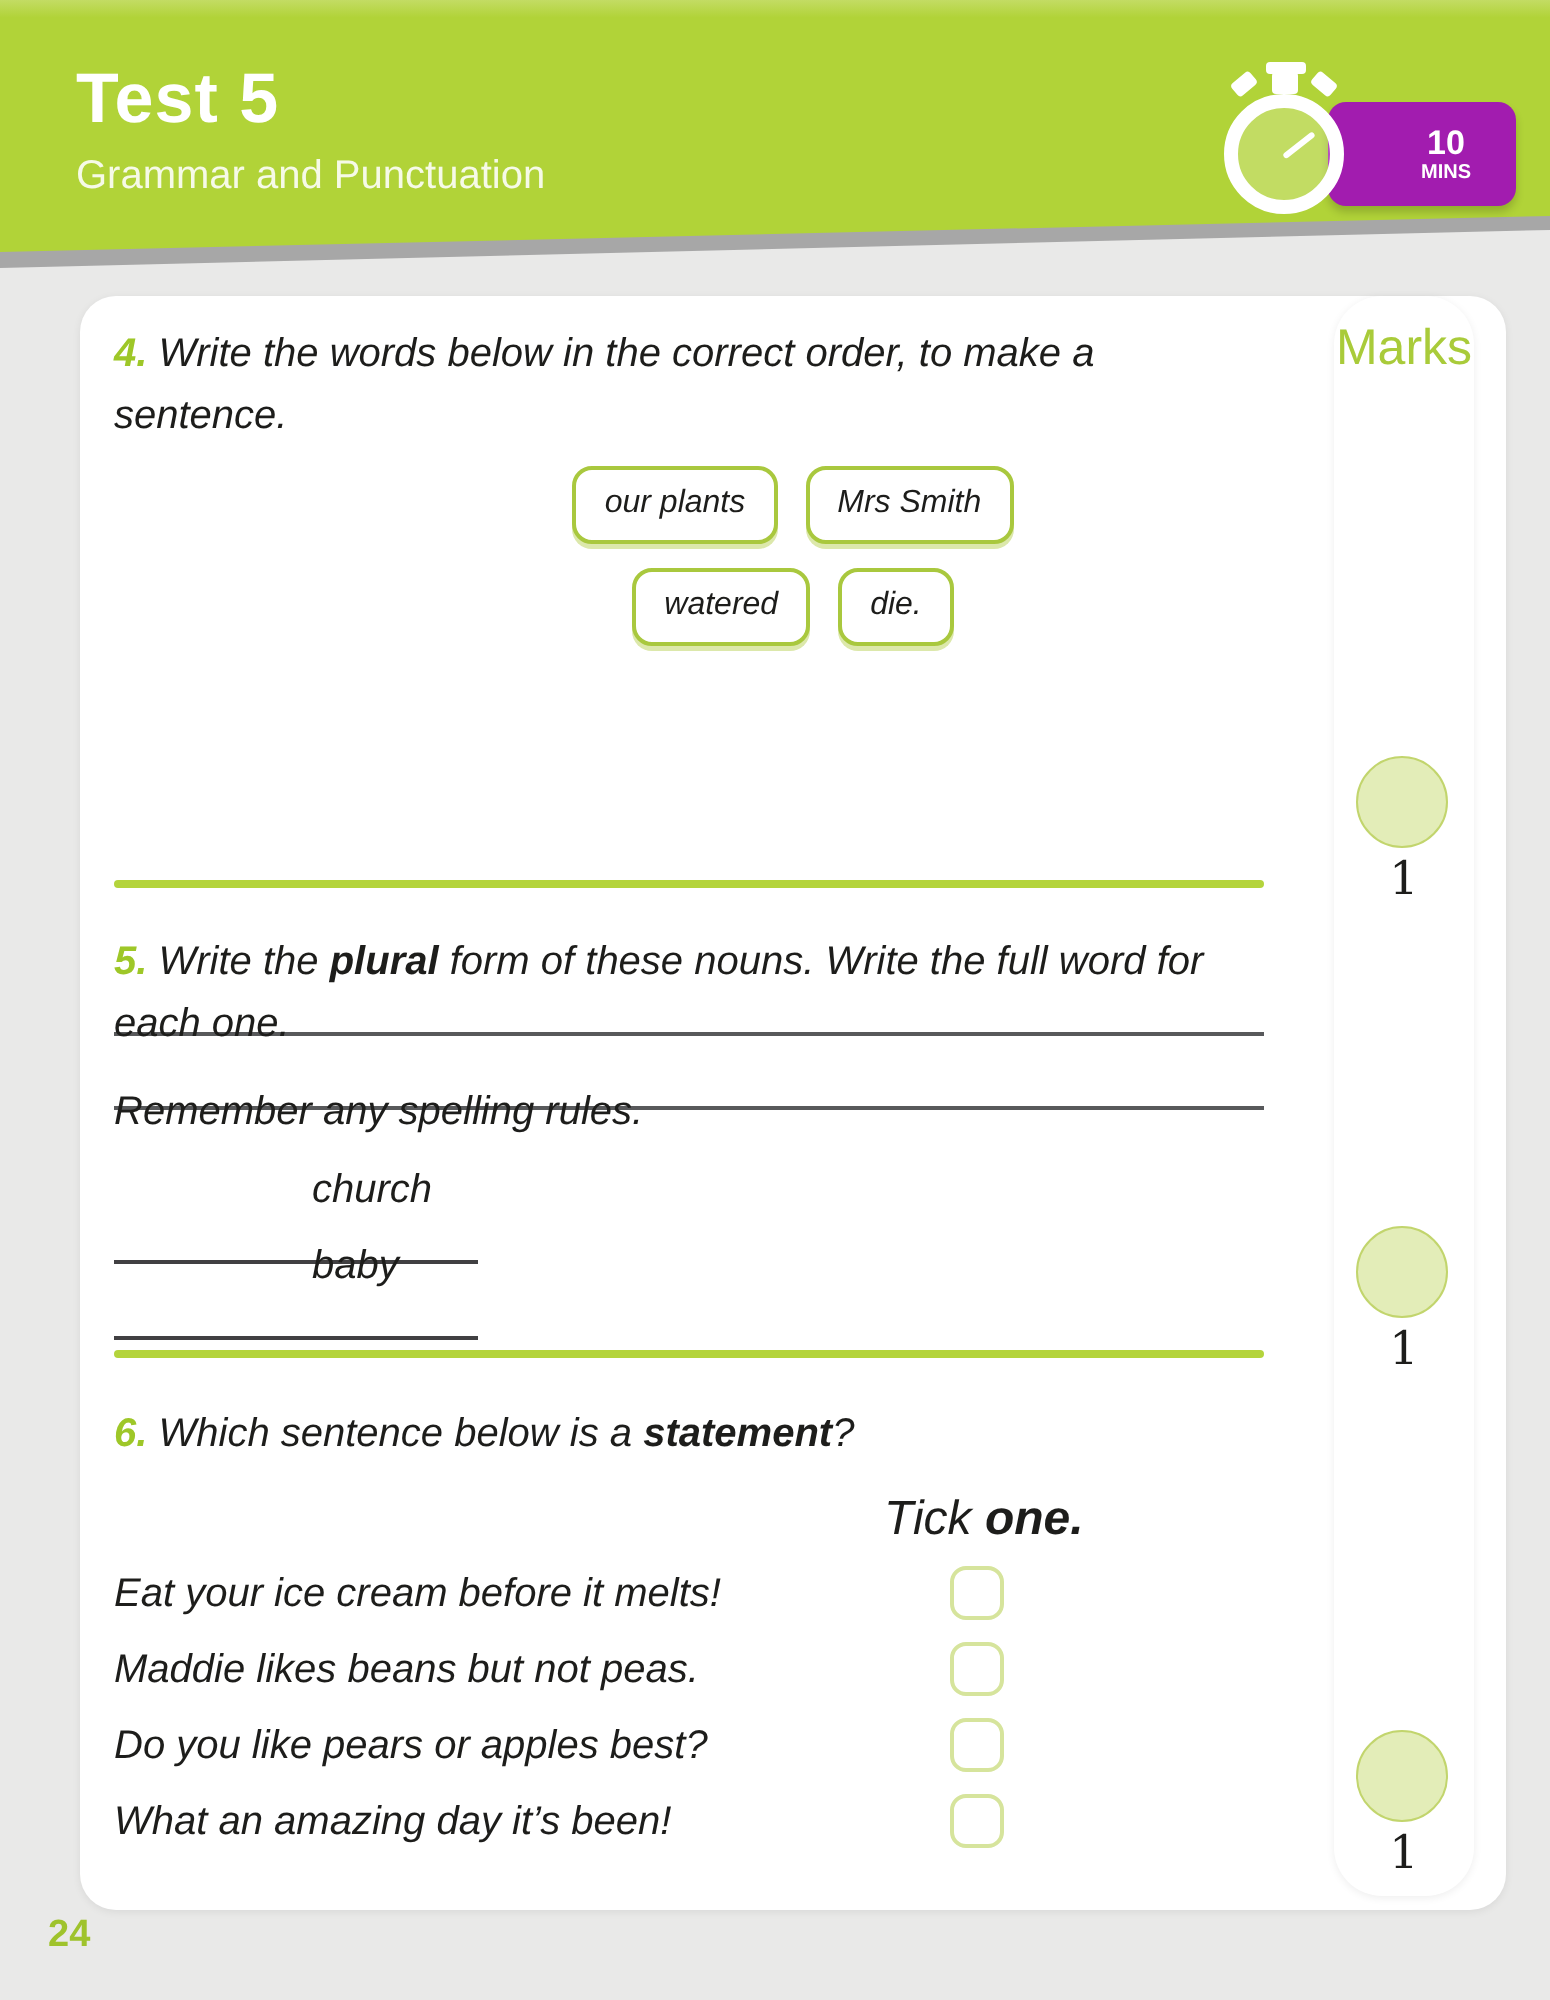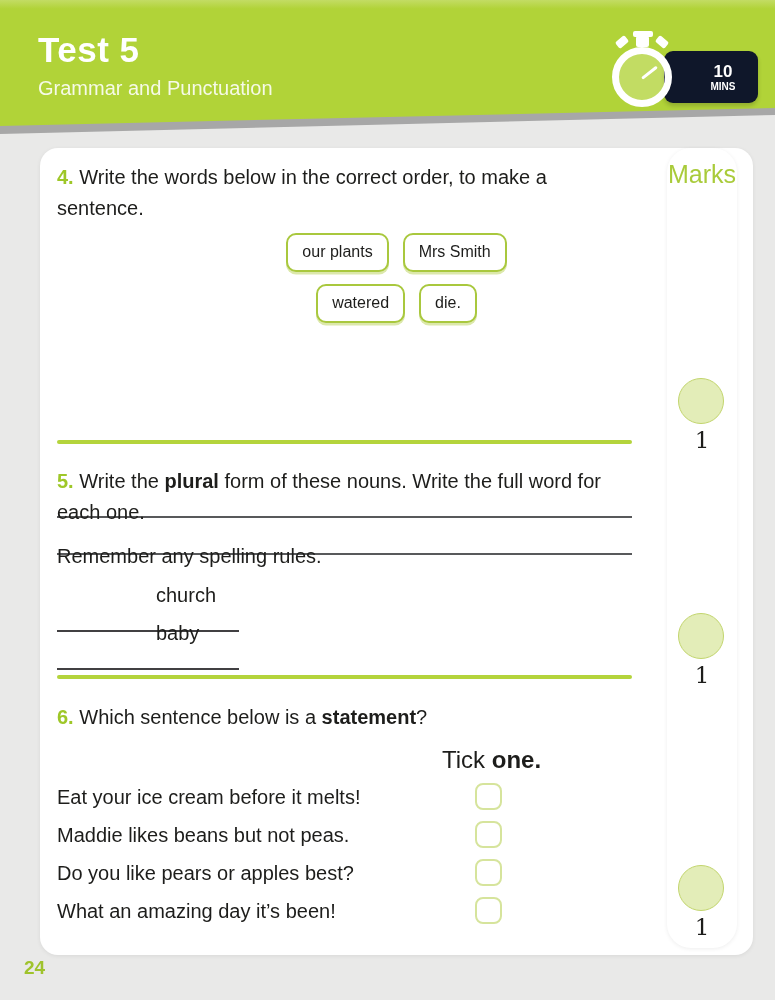--- a/index.html
+++ b/index.html
@@ -27,21 +27,21 @@
     font-size:35px; font-weight:700; color:#ffffff; letter-spacing:0.5px;
   }
   .header-subtitle {
     position:absolute; left:38px; top:77px;
     font-size:20px; color:rgba(255,255,255,0.88);
   }
 
   
   .timer-badge {
     position:absolute; left:664px; top:51px; width:94px; height:52px;
-    background:#0f172a; border-radius:9px;
+    background:#a21caf; border-radius:9px;
     box-shadow:0 3px 4px rgba(0,0,0,0.18);
     display:flex; flex-direction:column; justify-content:center; align-items:center;
     padding-left:24px; z-index:2;
     color:#fff; font-weight:700; line-height:1.12; text-align:right;
   }
   .timer-badge .t-min { font-size:17px; }
   .timer-badge .t-unit { font-size:10px; }
   .watch-ring {
     position:absolute; left:612px; top:47px; width:60px; height:60px;
     border:7px solid #fff; border-radius:50%;
@@ -55,20 +55,21 @@
   .watch-cap   { position:absolute; left:633px; top:31px; width:20px; height:6px; background:#fff; border-radius:2px; z-index:3; }
   .watch-stem  { position:absolute; left:636px; top:36px; width:13px; height:11px; background:#fff; border-radius:2px; z-index:3; }
   .watch-btn-l { position:absolute; left:616px; top:38px; width:12px; height:8px; background:#fff; border-radius:2px; transform:rotate(-40deg); z-index:3; }
   .watch-btn-r { position:absolute; left:656px; top:38px; width:12px; height:8px; background:#fff; border-radius:2px; transform:rotate(40deg); z-index:3; }
 
   
   .card {
     position:absolute; left:40px; top:148px; width:713px; height:807px;
     background:#ffffff; border-radius:18px;
     box-shadow:0 1px 4px rgba(0,0,0,0.07);
+    font-style:italic;
   }
   .qtext {
     position:absolute; left:17px; width:582px;
     font-size:20px; line-height:31px; color:#1d1d1b;
   }
   .qnum { color:#9ec728; font-weight:700; }
   .q4 { top:14px; }
   .q5 { top:318px; }
   .q5-note { top:393px; }
   .q6 { top:554px; }

